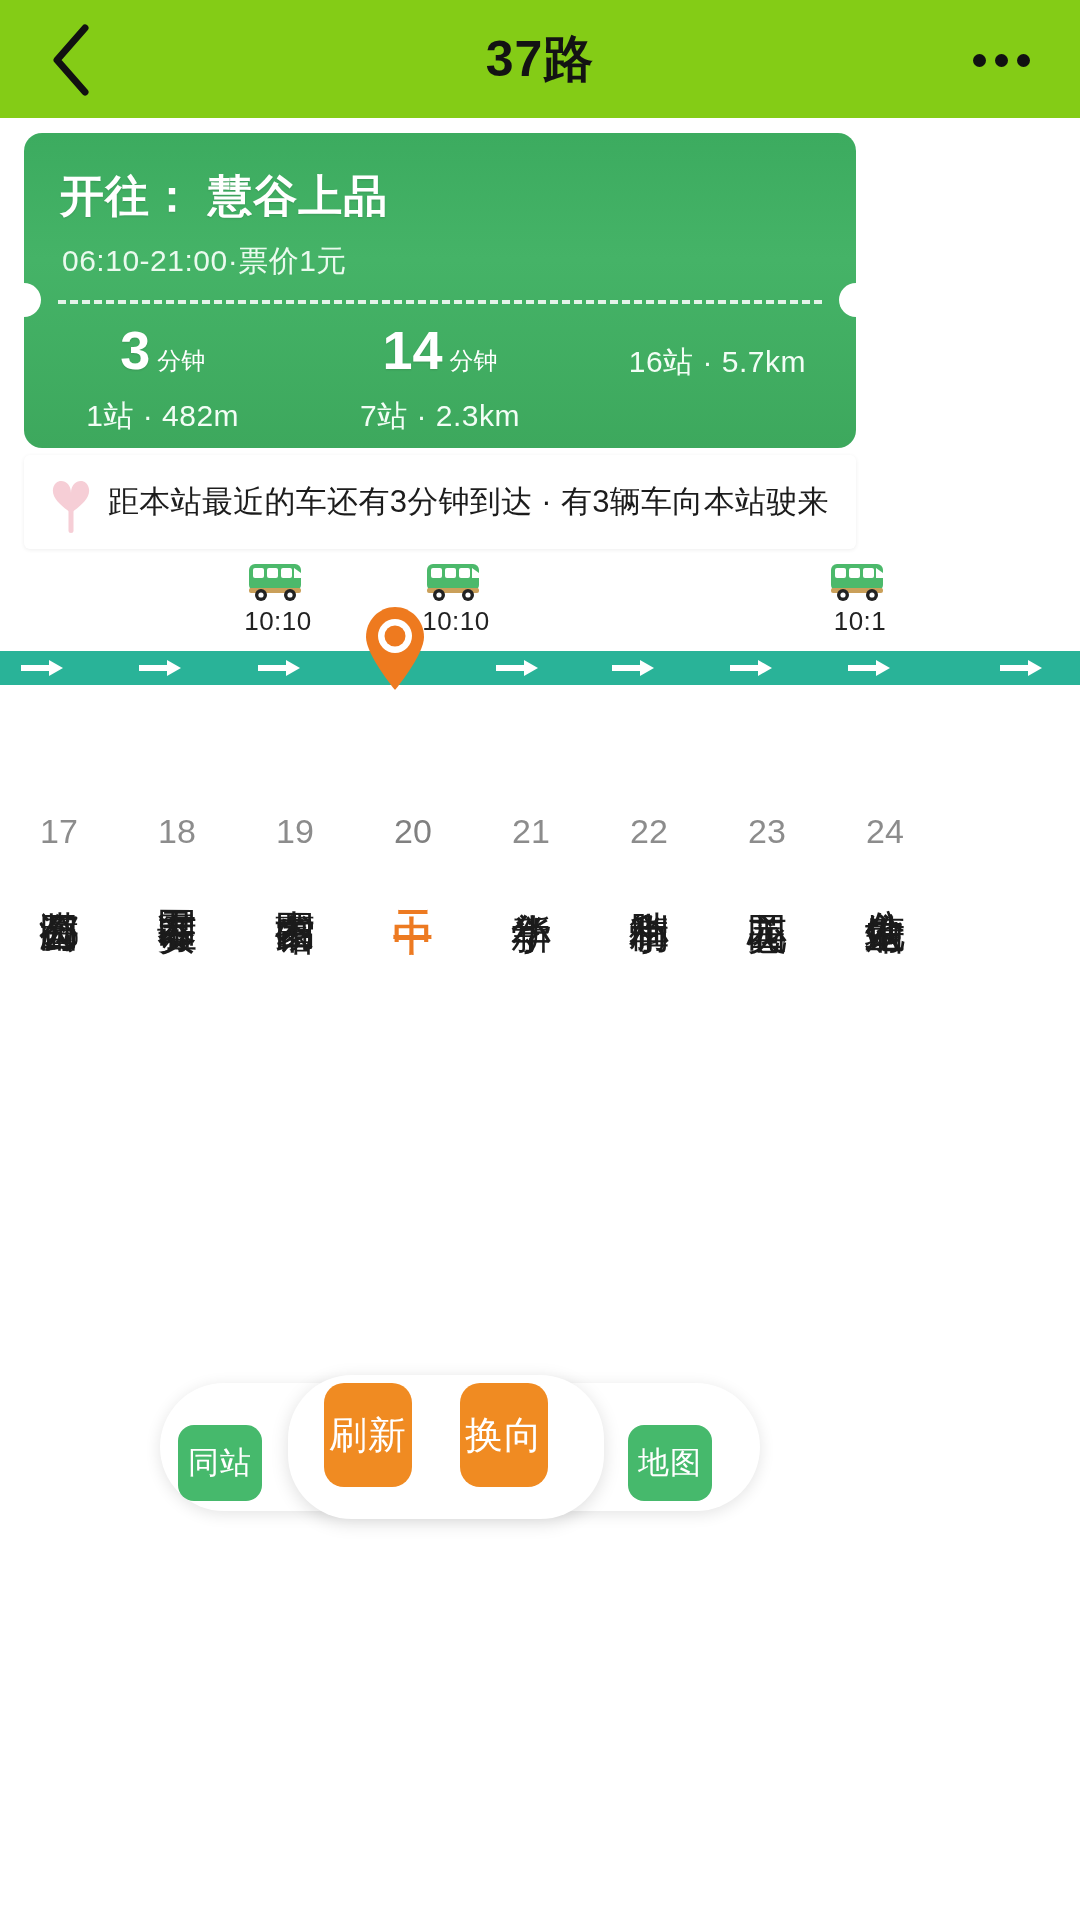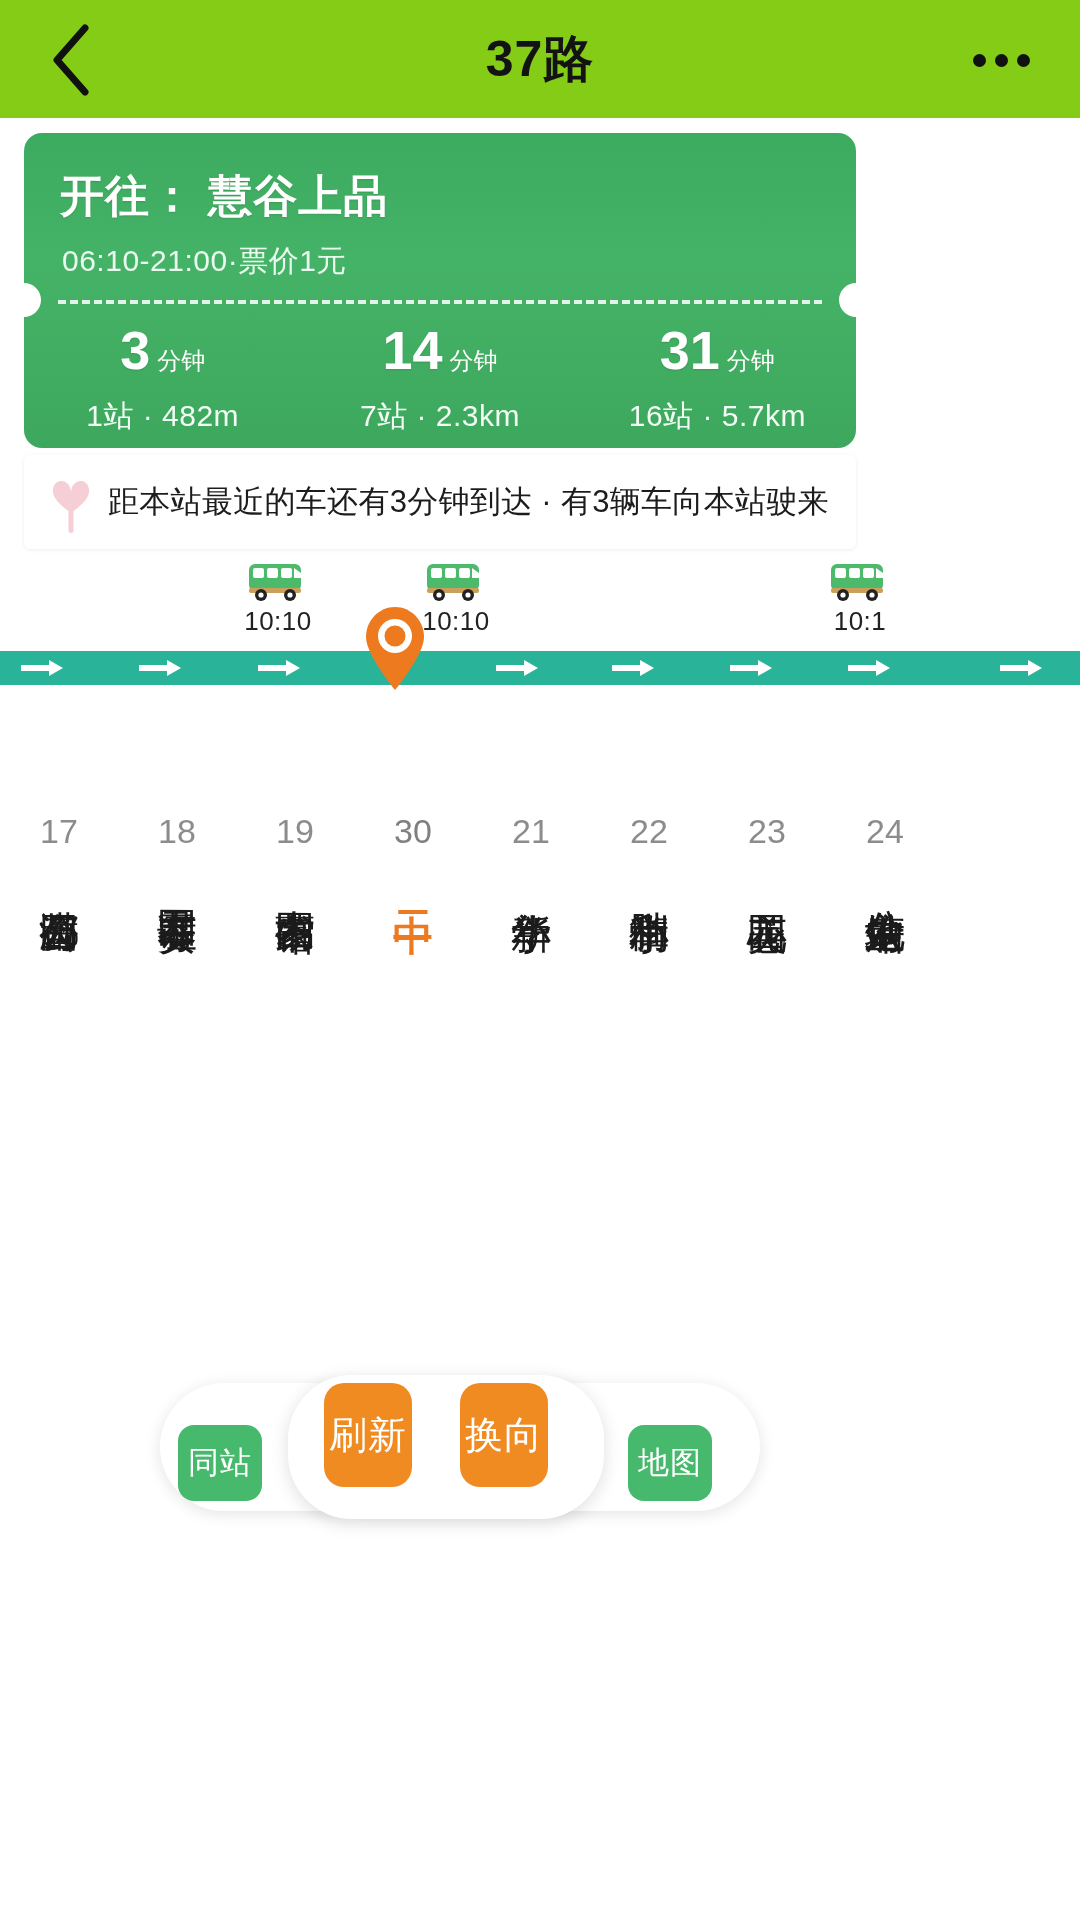--- a/index.html
+++ b/index.html
@@ -153,23 +153,20 @@
         </div>
         <div class="sub">1站 · 482m</div>
       </div>
       <div class="arrival">
         <div class="top">
           <span class="mins">14</span><span class="unit">分钟</span>
         </div>
         <div class="sub">7站 · 2.3km</div>
       </div>
       <div class="arrival">
-        <div class="top">
-          <span class="mins">31</span><span class="unit">分钟</span>
-        </div>
         <div class="sub">16站 · 5.7km</div>
       </div>
     </div>
   </div>
 
   <div class="notice">
     <div class="notice-icon">
       <svg width="52" height="66" viewBox="0 0 52 66">
         <path d="M26 24 C26 10, 10 8, 8 20 C6.5 30, 18 38, 26 44 C34 38, 45.5 30, 44 20 C42 8, 26 10, 26 24 Z" fill="#f6ced6"></path>
         <rect x="23.5" y="40" width="5" height="24" rx="2.5" fill="#f6ced6"></rect>
@@ -293,21 +290,21 @@
     </div>
     <div class="station">
       <div class="st-num">18</div>
       <div class="st-name">国泰君安证券</div>
     </div>
     <div class="station">
       <div class="st-num">19</div>
       <div class="st-name">内蒙古图书馆</div>
     </div>
     <div class="station current">
-      <div class="st-num">30</div>
+      <div class="st-num">20</div>
       <div class="st-name">二中</div>
     </div>
     <div class="station">
       <div class="st-num">21</div>
       <div class="st-name">新华小学</div>
     </div>
     <div class="station">
       <div class="st-num">22</div>
       <div class="st-name">胜利街小学</div>
     </div>

